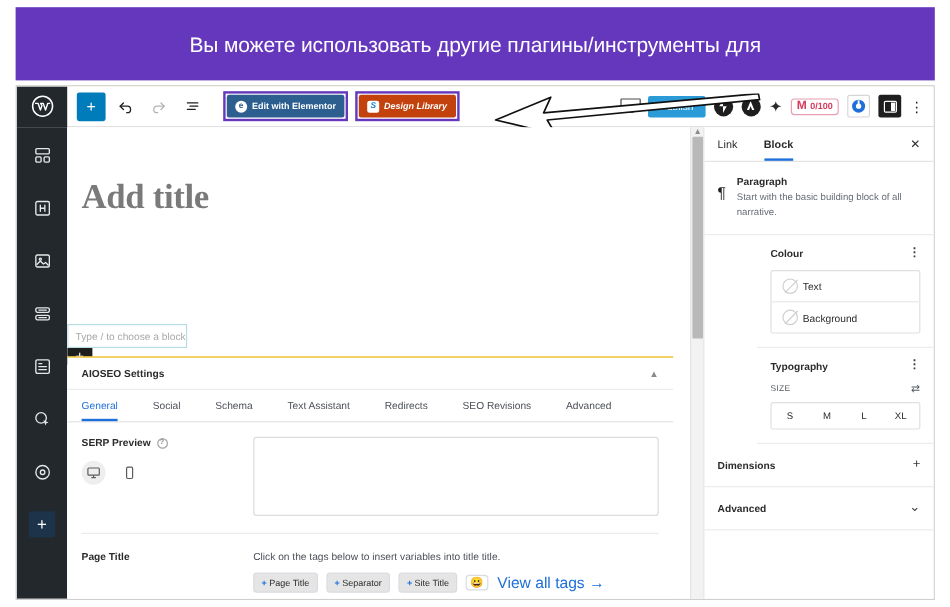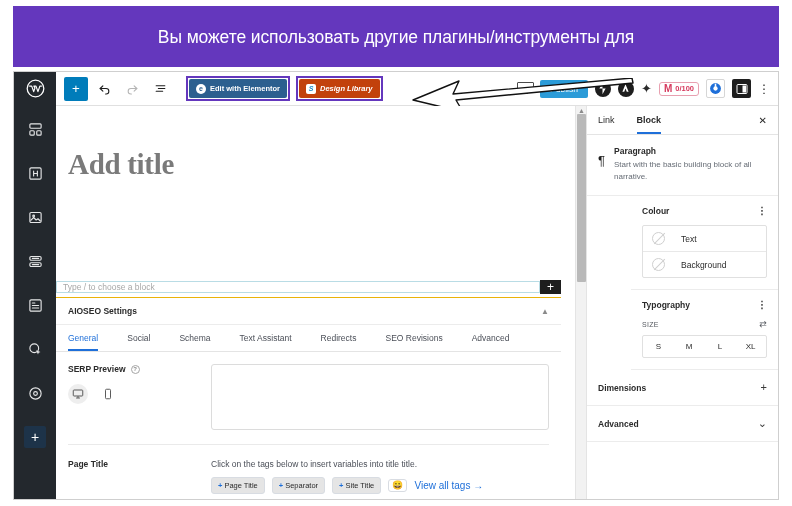--- a/index.html
+++ b/index.html
@@ -128,21 +128,21 @@
     position: absolute; left: 42px; top: 34px; right: 203px; bottom: 0;
     background: #ffffff; overflow: hidden;
   }
   .doc-title {
     font-family: "Liberation Serif", serif;
     font-size: 29px; font-weight: bold; color: #7a7a7a;
     padding: 42px 0 0 12px; letter-spacing: -0.3px;
   }
   .block-row {
     position: absolute; left: 0; right: 14px; top: 164px; height: 34px;
-    display: flex; align-items: center;
+    display: flex; align-items: flex-start; flex-direction: column;
   }
   .block-input {
     flex: 1; border: 1px solid #b9dce5; background: #fff;
     display: flex; align-items: center; padding-left: 6px;
     font-size: 8.5px; color: #a8a8a8;
   }
   .block-add {
     width: 21px; background: #1e1e1e; color: #fff;
     display: flex; align-items: center; justify-content: center; font-size: 12px;
   }
@@ -193,21 +193,21 @@
   .tag-row { display: flex; align-items: center; gap: 7px; }
   .tag-btn {
     border: 1px solid #d8dce2; border-radius: 3px; background: #e5e5e5;
     font-size: 7.5px; color: #2b2b2b; padding: 3px 6px; white-space: nowrap;
   }
   .tag-btn .plus { color: #1e6fd9; font-weight: bold; margin-right: 2px; }
   .emoji-btn {
     border: 1px solid #d8dce2; border-radius: 3px; background: #fff;
     padding: 1px 3px; font-size: 9px; line-height: 1;
   }
-  .view-all { font-size: 10px; color: #1e6fd9; white-space: nowrap; }
+  .view-all { font-size: 13px; color: #1e6fd9; white-space: nowrap; }
 
   
   .scroll-track {
     position: absolute; top: 34px; right: 192px; width: 11px; bottom: 0;
     background: #f2f2f2; border-left: 1px solid #e4e4e4;
   }
   .scroll-thumb {
     position: absolute; top: 8px; left: 1px; width: 9px; height: 168px;
     background: #b9b9b9; border-radius: 1px;
   }
@@ -243,21 +243,21 @@
   .sb-section {
     padding: 10px 11px 11px 11px; border-bottom: 1px solid #ececec; margin-left: 44px;
   }
   .sb-sec-head {
     display: flex; align-items: center; justify-content: space-between;
     font-weight: bold; font-size: 8.5px; margin-bottom: 9px;
   }
   .sb-sec-head .dots { color: #3a3a3a; font-size: 10px; line-height: 1; }
   .swatch-group { border: 1px solid #e0e0e0; border-radius: 2px; }
   .swatch-row {
-    display: flex; align-items: center; gap: 16px;
+    display: flex; align-items: center; gap: 4px;
     padding: 6px 9px; font-size: 8.5px; color: #2b2b2b;
   }
   .swatch-row + .swatch-row { border-top: 1px solid #e8e8e8; }
   .swatch {
     width: 13px; height: 13px; border-radius: 50%;
     border: 1px solid #cfcfcf; position: relative; flex: 0 0 auto;
   }
   .swatch::after {
     content:""; position:absolute; left:-1px; top:5px; width:15px; height:1px;
     background:#cfcfcf; transform: rotate(-45deg); transform-origin: center;

